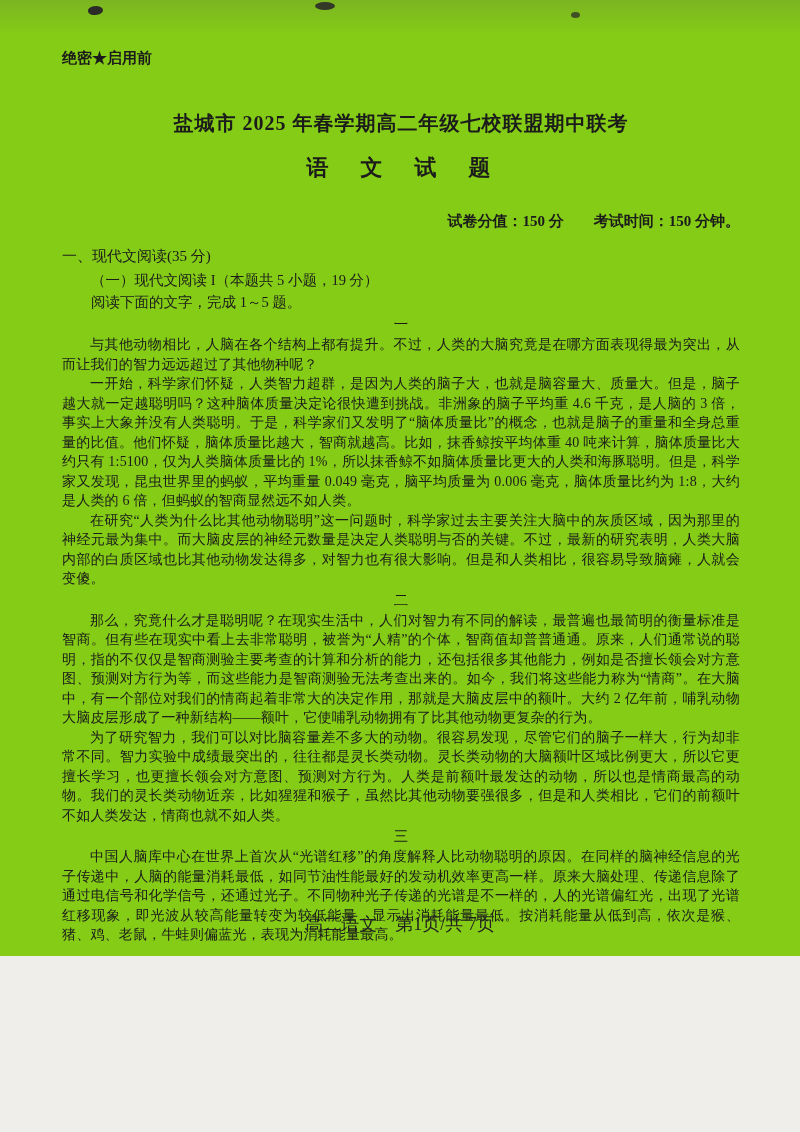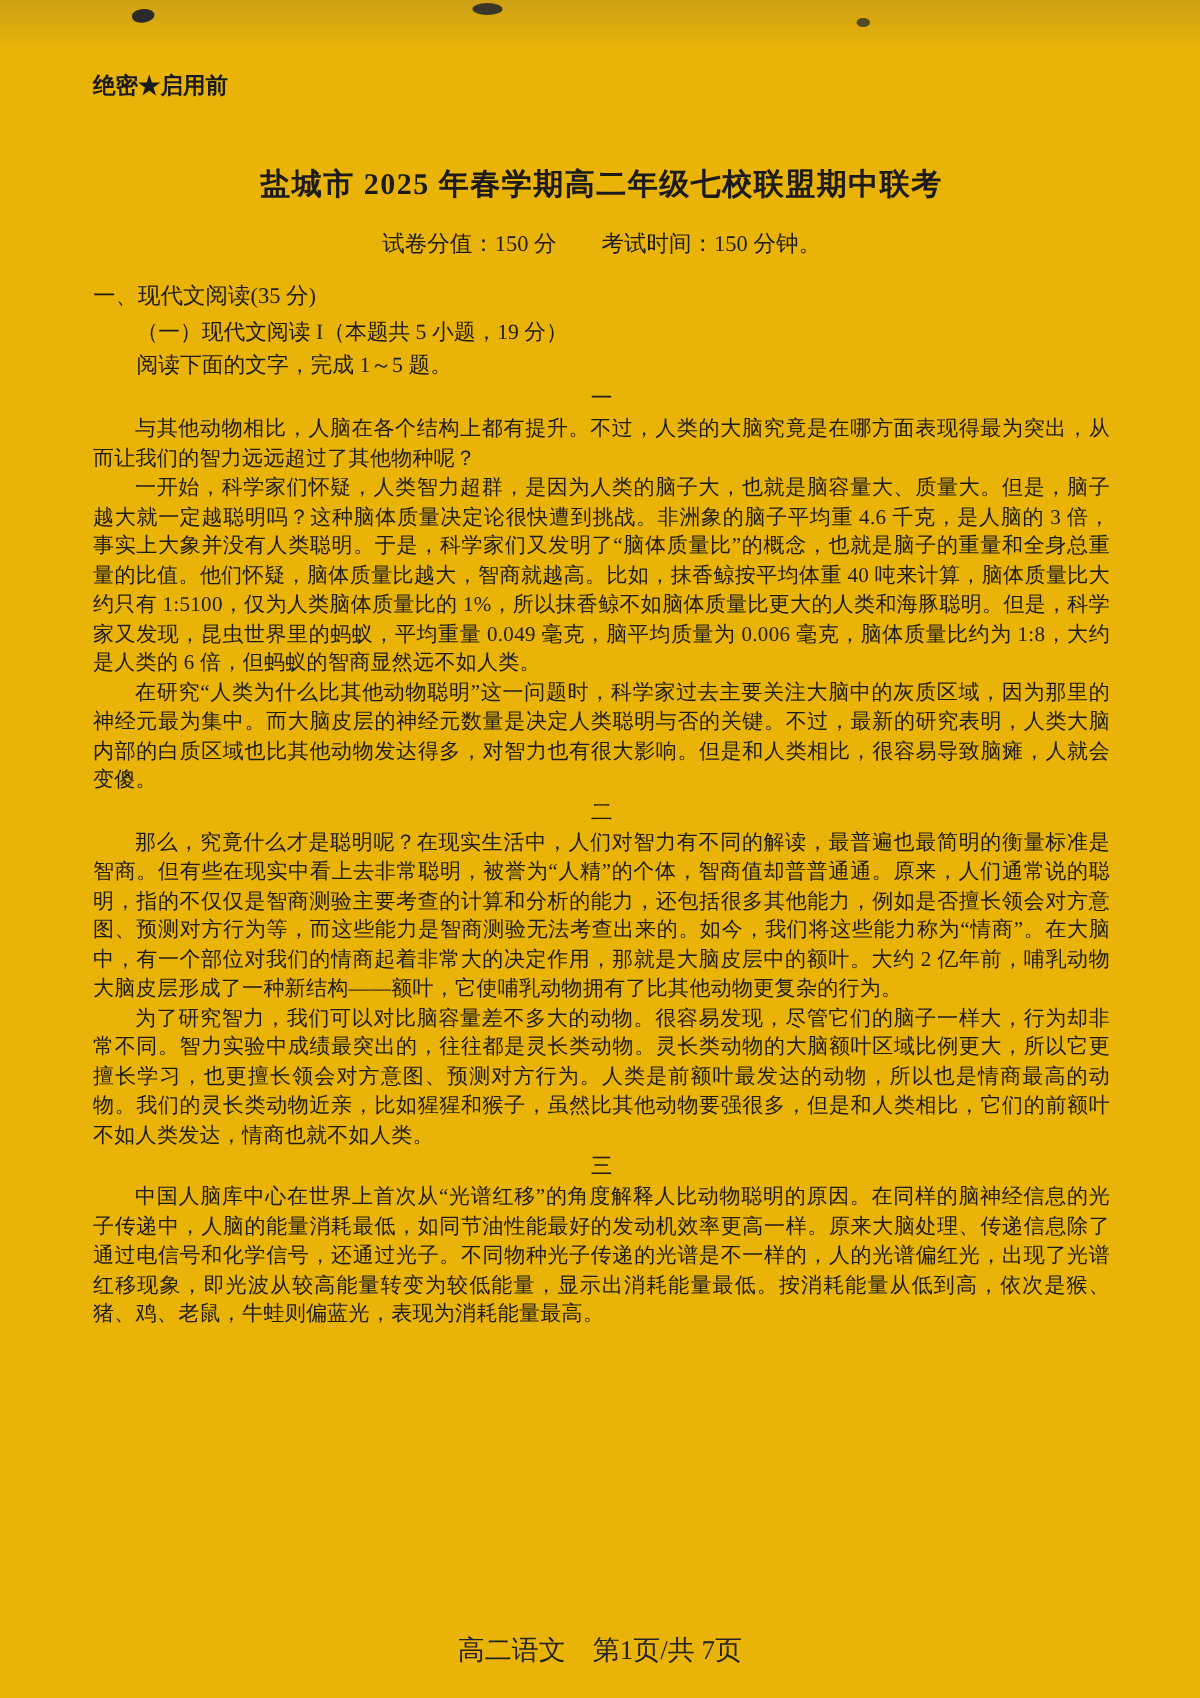--- a/index.html
+++ b/index.html
@@ -4,40 +4,40 @@
 <style>
   * { margin:0; padding:0; box-sizing:border-box; }
   html, body { width:800px; height:1132px; }
   body {
     font-family:"Liberation Serif","DejaVu Serif",serif;
     background:#efeeea;
     overflow:hidden;
   }
   .page {
     position:relative;
-    width:800px; height:1132px;
-    background:#eab308;
+    width:800px; height:956px;
+    background:#84cc16;
     color:#1b1b1b;
     padding:48px 60px 0 62px;
   }
   .page::before{
     content:"";
     position:absolute; top:0; left:0; right:0; height:34px;
     background:linear-gradient(180deg, rgba(88,86,82,0.20), rgba(0,0,0,0));
     pointer-events:none;
   }
   .scan-mark{ position:absolute; background:#2b2a28; }
   .m1{ left:88px;  top:6px;  width:15px; height:9px;  border-radius:45% 60% 50% 55%; transform:rotate(-9deg); }
   .m2{ left:315px; top:2px;  width:20px; height:8px;  border-radius:50%; opacity:.9; }
   .m3{ left:571px; top:12px; width:9px;  height:6px;  border-radius:50%; opacity:.75; }
 
   .secrecy { font-weight:bold; font-size:15px; line-height:21px; }
   .title   { text-align:center; font-weight:bold; font-size:20px; line-height:28px; margin-top:40px; letter-spacing:1px; }
   .subject { text-align:center; font-weight:bold; font-size:22px; line-height:30px; margin-top:16px; letter-spacing:5px; }
-  .info    { text-align:center; font-weight:normal; font-size:15px; line-height:21px; margin-top:16px; }
+  .info    { text-align:right; font-weight:bold; font-size:15px; line-height:21px; margin-top:28px; }
 
   .sec-head { font-weight:normal; font-size:15px; line-height:21px; margin-top:14px; }
   .sub-head { font-size:14.5px; line-height:21px; text-indent:2em; margin-top:3px; }
   .instr    { font-size:14.5px; line-height:21px; text-indent:2em; margin-top:1px; }
 
   .marker { text-align:center; font-size:14.5px; line-height:20px; margin:1px 0; }
   .para   {
     font-size:14px; line-height:19.5px;
     text-indent:2em;
     text-align:justify;
@@ -52,20 +52,21 @@
 </head>
 <body>
 
 <div class="page">
   <div class="scan-mark m1"></div>
   <div class="scan-mark m2"></div>
   <div class="scan-mark m3"></div>
 
   <div class="secrecy">绝密★启用前</div>
   <div class="title">盐城市 2025 年春学期高二年级七校联盟期中联考</div>
+  <div class="subject">语　文　试　题</div>
   <div class="info">试卷分值：150 分　　考试时间：150 分钟。</div>
 
   <div class="sec-head">一、现代文阅读(35 分)</div>
   <div class="sub-head">（一）现代文阅读 I（本题共 5 小题，19 分）</div>
   <div class="instr">阅读下面的文字，完成 1～5 题。</div>
 
   <div class="marker">一</div>
   <p class="para">与其他动物相比，人脑在各个结构上都有提升。不过，人类的大脑究竟是在哪方面表现得最为突出，从而让我们的智力远远超过了其他物种呢？</p>
   <p class="para">一开始，科学家们怀疑，人类智力超群，是因为人类的脑子大，也就是脑容量大、质量大。但是，脑子越大就一定越聪明吗？这种脑体质量决定论很快遭到挑战。非洲象的脑子平均重 4.6 千克，是人脑的 3 倍，事实上大象并没有人类聪明。于是，科学家们又发明了“脑体质量比”的概念，也就是脑子的重量和全身总重量的比值。他们怀疑，脑体质量比越大，智商就越高。比如，抹香鲸按平均体重 40 吨来计算，脑体质量比大约只有 1:5100，仅为人类脑体质量比的 1%，所以抹香鲸不如脑体质量比更大的人类和海豚聪明。但是，科学家又发现，昆虫世界里的蚂蚁，平均重量 0.049 毫克，脑平均质量为 0.006 毫克，脑体质量比约为 1:8，大约是人类的 6 倍，但蚂蚁的智商显然远不如人类。</p>
   <p class="para">在研究“人类为什么比其他动物聪明”这一问题时，科学家过去主要关注大脑中的灰质区域，因为那里的神经元最为集中。而大脑皮层的神经元数量是决定人类聪明与否的关键。不过，最新的研究表明，人类大脑内部的白质区域也比其他动物发达得多，对智力也有很大影响。但是和人类相比，很容易导致脑瘫，人就会变傻。</p>

